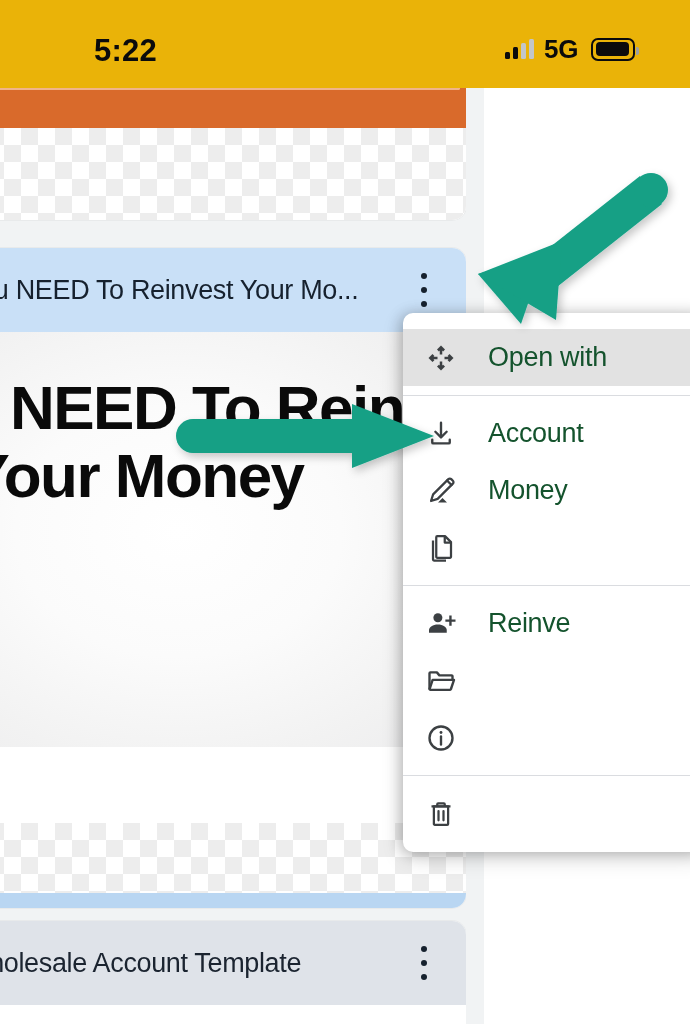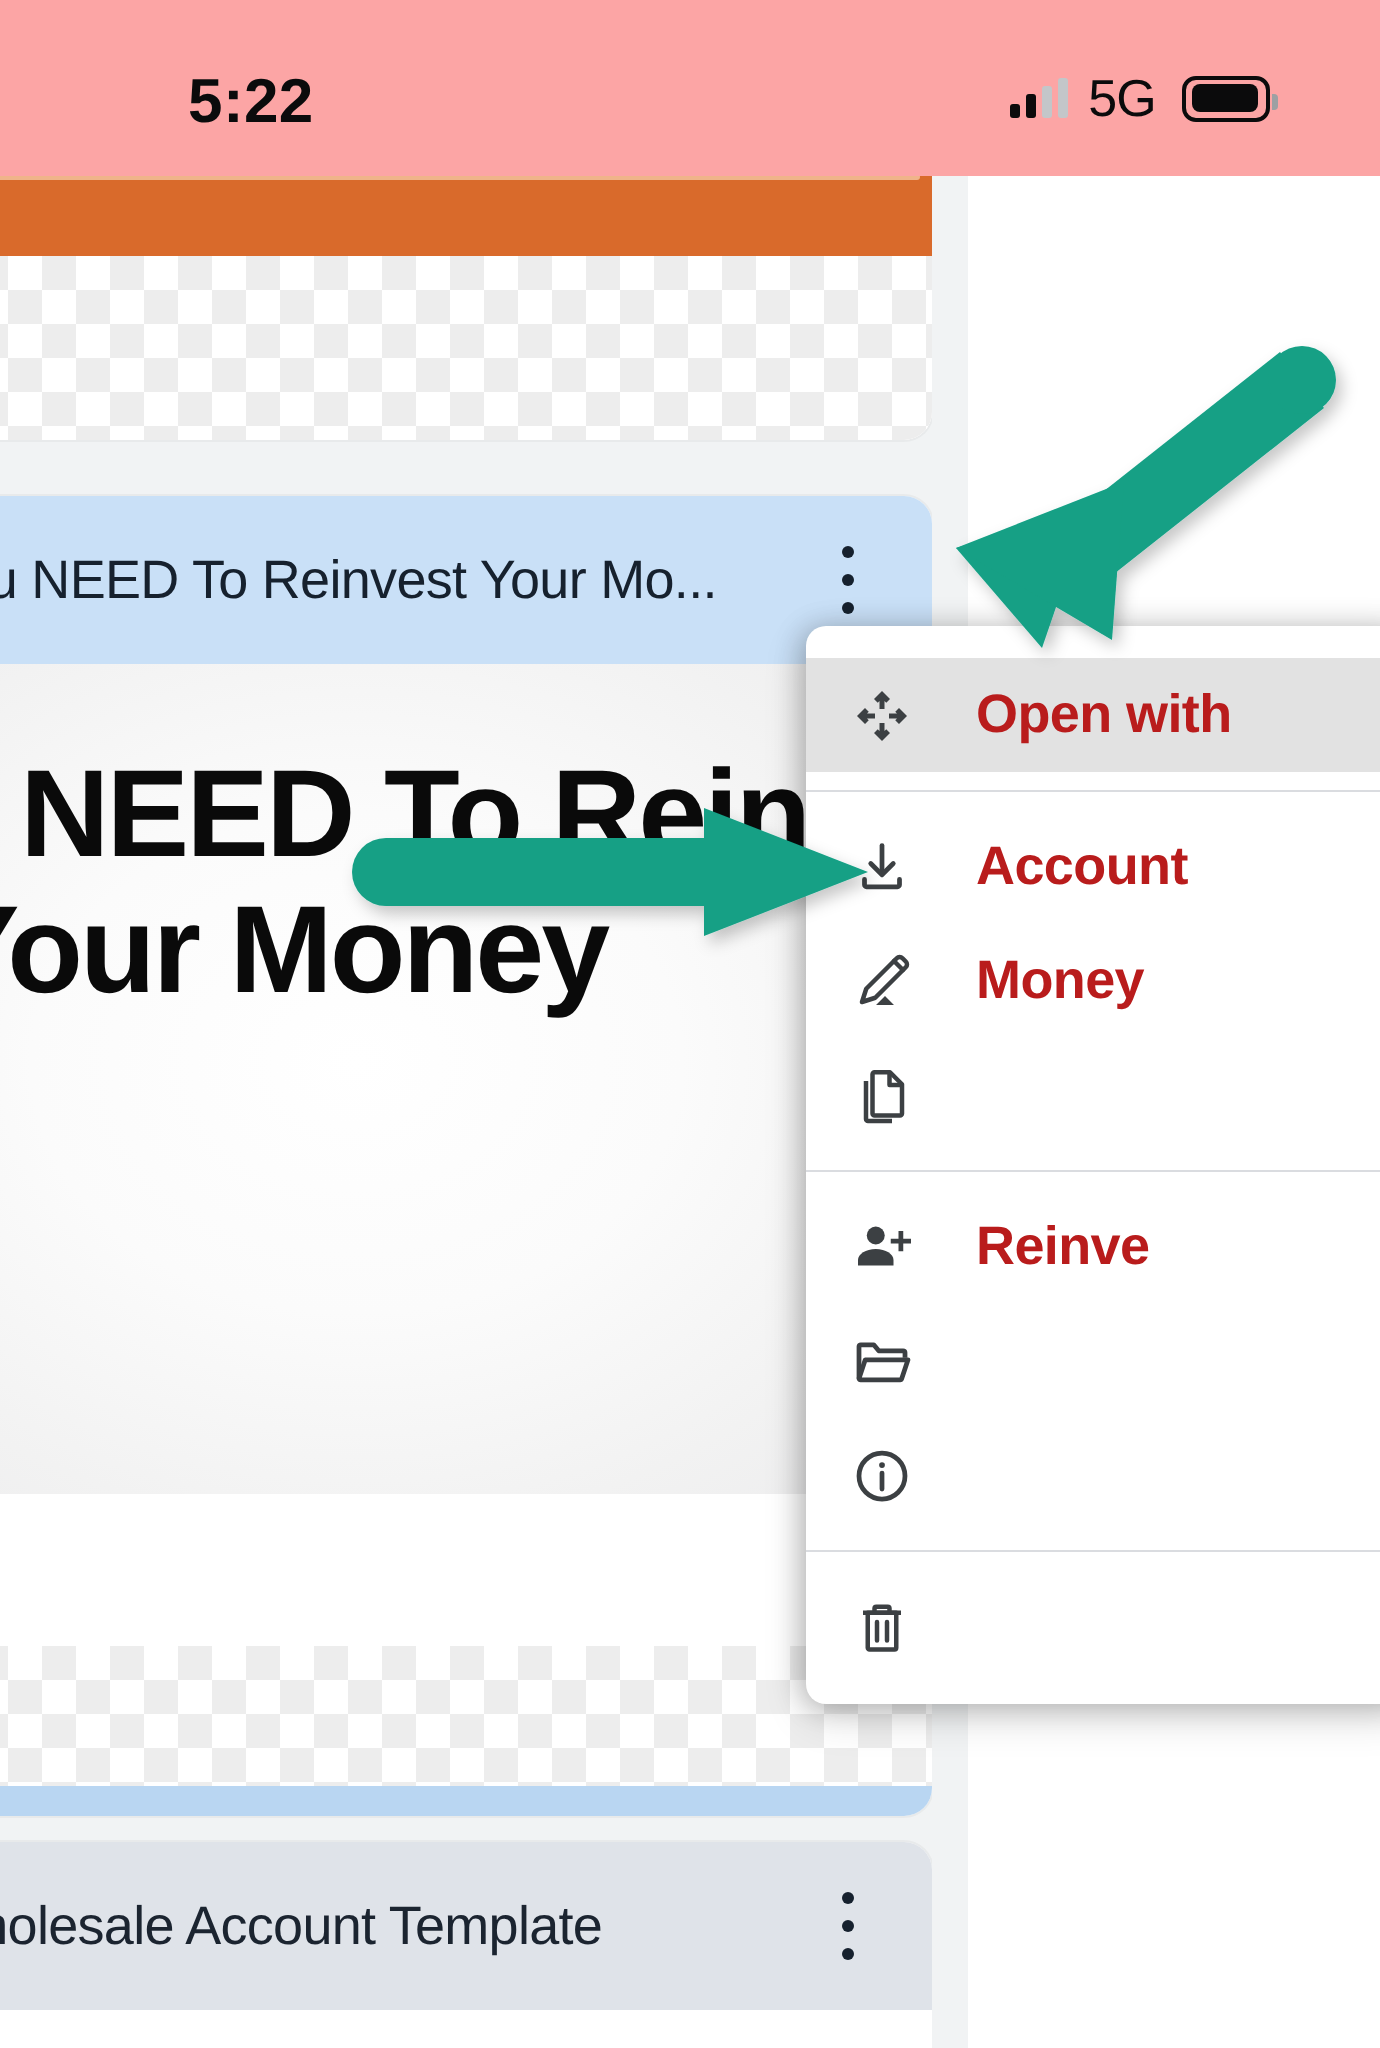--- a/index.html
+++ b/index.html
@@ -21,21 +21,21 @@
     overflow: hidden;
     background: #F1F3F4;
   }
 
   
   .status-bar {
     position: absolute;
     top: 0; left: 0;
     width: 690px;
     height: 88px;
-    background: #fca5a5;
+    background: #eab308;
     z-index: 60;
   }
   .status-time {
     position: absolute;
     left: 94px;
     top: 33px;
     font-size: 31px;
     font-weight: 700;
     color: #0B0B0C;
     letter-spacing: 0.2px;
@@ -60,21 +60,21 @@
     width: 5px;
     border-radius: 1.5px;
     background: #0B0B0C;
   }
   .signal-bars i.b1 { height: 7px; }
   .signal-bars i.b2 { height: 12px; }
   .signal-bars i.b3 { height: 16px; background: #C3C6C9; }
   .signal-bars i.b4 { height: 20px; background: #C3C6C9; }
   .net-label {
     font-size: 26px;
-    font-weight: 400;
+    font-weight: 700;
     color: #0B0B0C;
     letter-spacing: -0.4px;
     margin-left: 1px;
   }
   .battery {
     position: relative;
     width: 44px;
     height: 23px;
     border: 2.5px solid #0B0B0C;
     border-radius: 7px;
@@ -282,25 +282,24 @@
     width: 46px;
     min-width: 46px;
     display: flex;
     align-items: center;
     justify-content: flex-start;
     color: #3C4043;
   }
   .menu-icon svg { display: block; }
   .menu-label {
     font-size: 27px;
-    color: #b91c1c;
+    color: #14532d;
     letter-spacing: -0.3px;
     margin-left: 16px;
     white-space: nowrap;
-    font-weight: bold;
   }
   .menu-divider {
     height: 1px;
     background: #DADCE0;
     margin: 9px 0 9px 0;
   }
 
   
   .arrow-layer {
     position: absolute;

